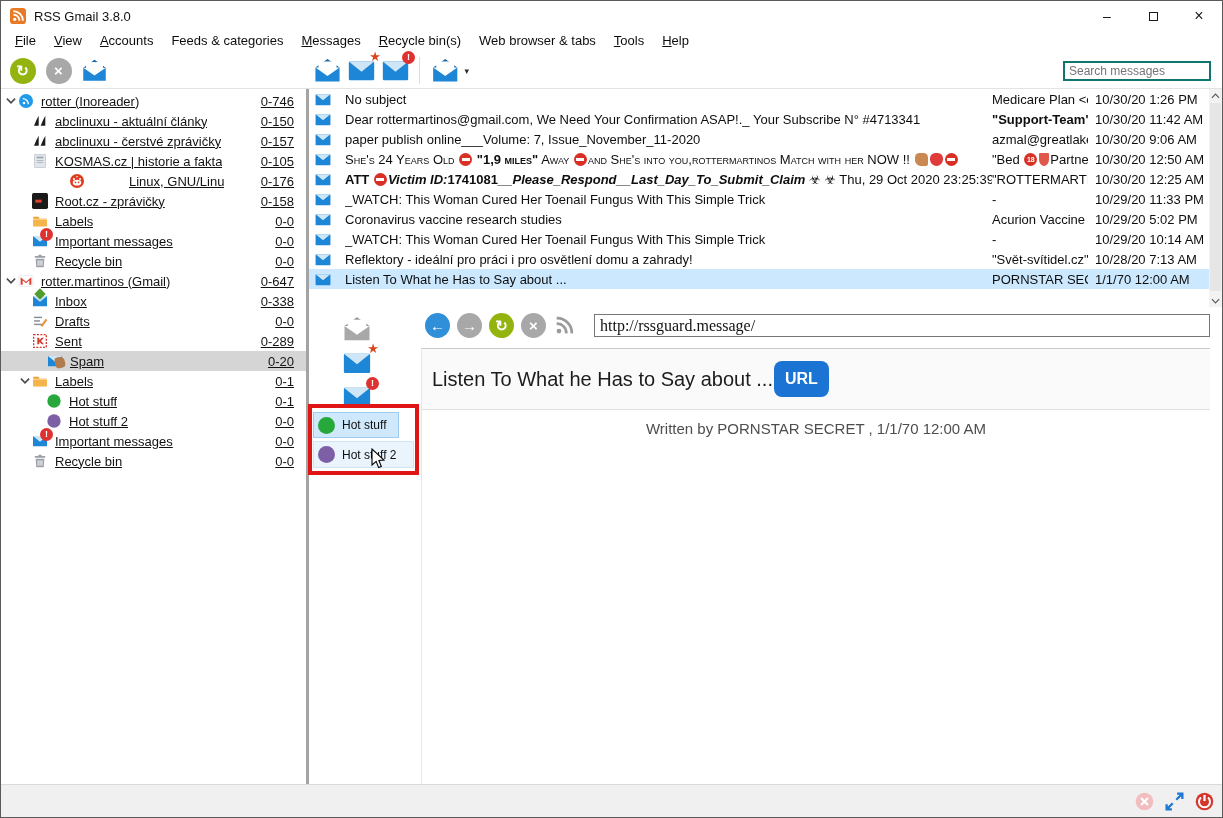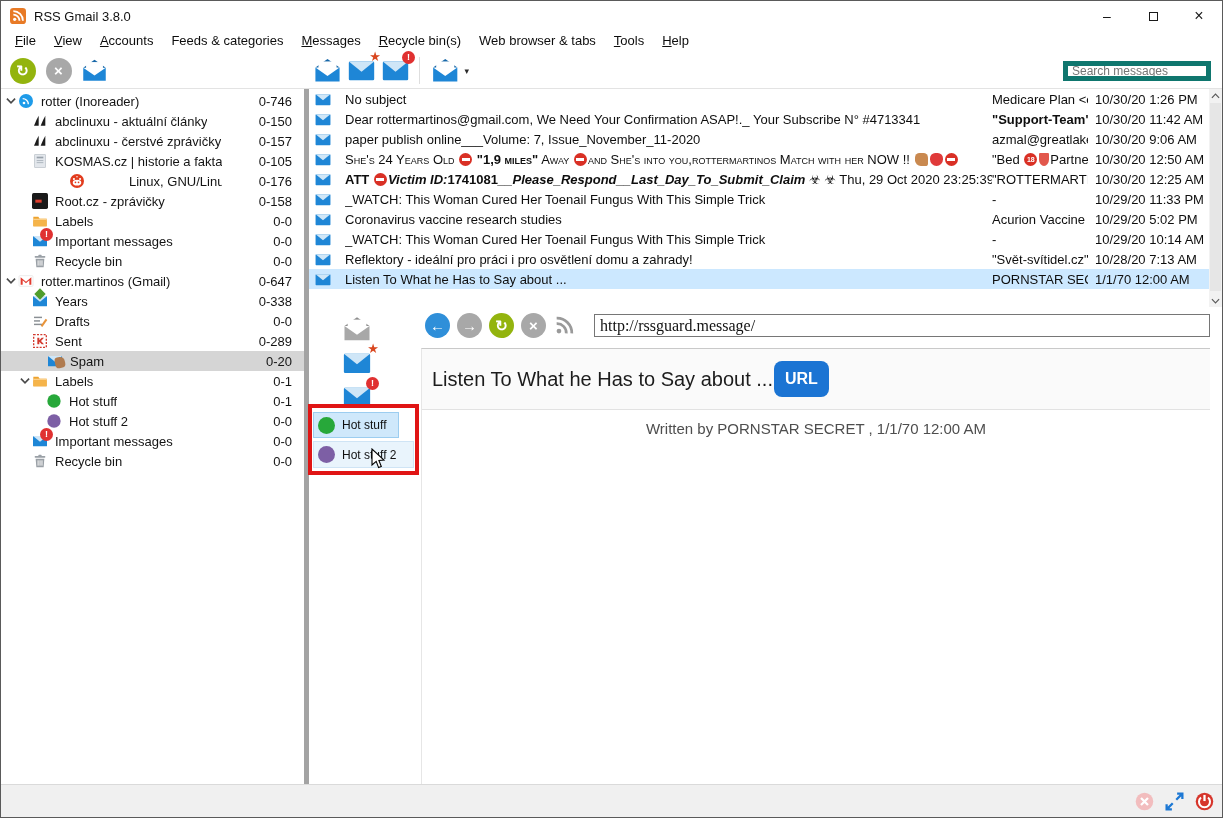--- a/index.html
+++ b/index.html
@@ -23,28 +23,28 @@
   .menu-item { padding:2px 9px; font-size:13px; color:#0d0d0d; white-space:nowrap; }
 
   
   .toolbar { height:36px; position:relative; display:flex; align-items:center; border-bottom:1px solid #e3e3e3; }
   .tool-left { display:flex; gap:9px; padding-left:8px; align-items:center; }
   .tbtn { width:27px; height:27px; display:flex; align-items:center; justify-content:center; position:relative; }
   .tool-right { position:absolute; left:312px; display:flex; align-items:center; gap:5px; }
   .tool-right .tbtn { width:29px; height:29px; }
   .tool-sep { width:1px; height:27px; background:#dedede; margin:0 4px; }
   .circle-btn { width:25px; height:25px; border-radius:50%; color:#fff; display:flex; align-items:center; justify-content:center; font-size:15px; font-weight:bold; line-height:1; }
-  .search-input { position:absolute; right:11px; top:8px; width:148px; height:20px; border:5px solid #0f766e; font-size:12px; padding:0 4px; color:#333; font-family:"Liberation Sans",sans-serif; }
+  .search-input { position:absolute; right:11px; top:8px; width:148px; height:20px; border:2px solid #0f766e; font-size:12px; padding:0 4px; color:#333; font-family:"Liberation Sans",sans-serif; }
   .caret-glyph { font-size:9px; color:#2a2a2a; margin-left:3px; }
 
   
   .main { position:absolute; top:88px; left:0; right:0; bottom:33px; display:flex; background:#fff; }
 
   
-  .sidebar { width:308px; border-right:5px solid #a3a3a3; overflow:hidden; padding-top:2px; flex:none; }
+  .sidebar { width:308px; border-right:3px solid #a3a3a3; overflow:hidden; padding-top:2px; flex:none;text-decoration:underline; }
   .side-row { height:20px; display:flex; align-items:center; font-size:13px; color:#141414; }
   .side-row.selected { background:#d5d5d5; }
   .side-caret { width:14px; height:14px; flex:none; display:flex; align-items:center; justify-content:center; }
   .side-ic { width:16px; height:16px; flex:none; margin-right:7px; position:relative; }
   .side-label { white-space:nowrap; overflow:hidden; }
   .side-count { margin-left:auto; padding-right:12px; font-size:13px; flex:none; }
 
   
   .right-pane { flex:1; position:relative; }
   .msg-list { position:absolute; top:0; left:0; right:13px; height:218px; overflow:hidden; }
@@ -338,21 +338,21 @@
         <span class="side-caret"></span>
         <span class="side-ic">
           <span class="icw">
             <svg viewBox="0 0 24 24">
               <rect x="1.5" y="4.5" width="21" height="15.5" rx="1" fill="#1e86d6"></rect>
               <path d="M1.5 4.5 L12 13 L22.5 4.5 Z" fill="#cfe6f7"></path>
             </svg>
             <span class="bdg bdg-diamond"></span>
           </span>
         </span>
-        <span class="side-label">Years</span>
+        <span class="side-label">Inbox</span>
         <span class="side-count">0-338</span>
       </div>
       <div class="side-row" style="padding-left: 17px;">
         <span class="side-caret"></span>
         <span class="side-ic">
           <svg viewBox="0 0 24 24">
             <rect x="3" y="5.5" width="12" height="2.2" fill="#8a8f94"></rect>
             <rect x="3" y="10.8" width="9" height="2.2" fill="#8a8f94"></rect>
             <rect x="3" y="16" width="12" height="2.2" fill="#8a8f94"></rect>
             <path d="M13 19 L20.5 8.5 L23 10.5 L15.5 21 Z" fill="#e8943a"></path>

